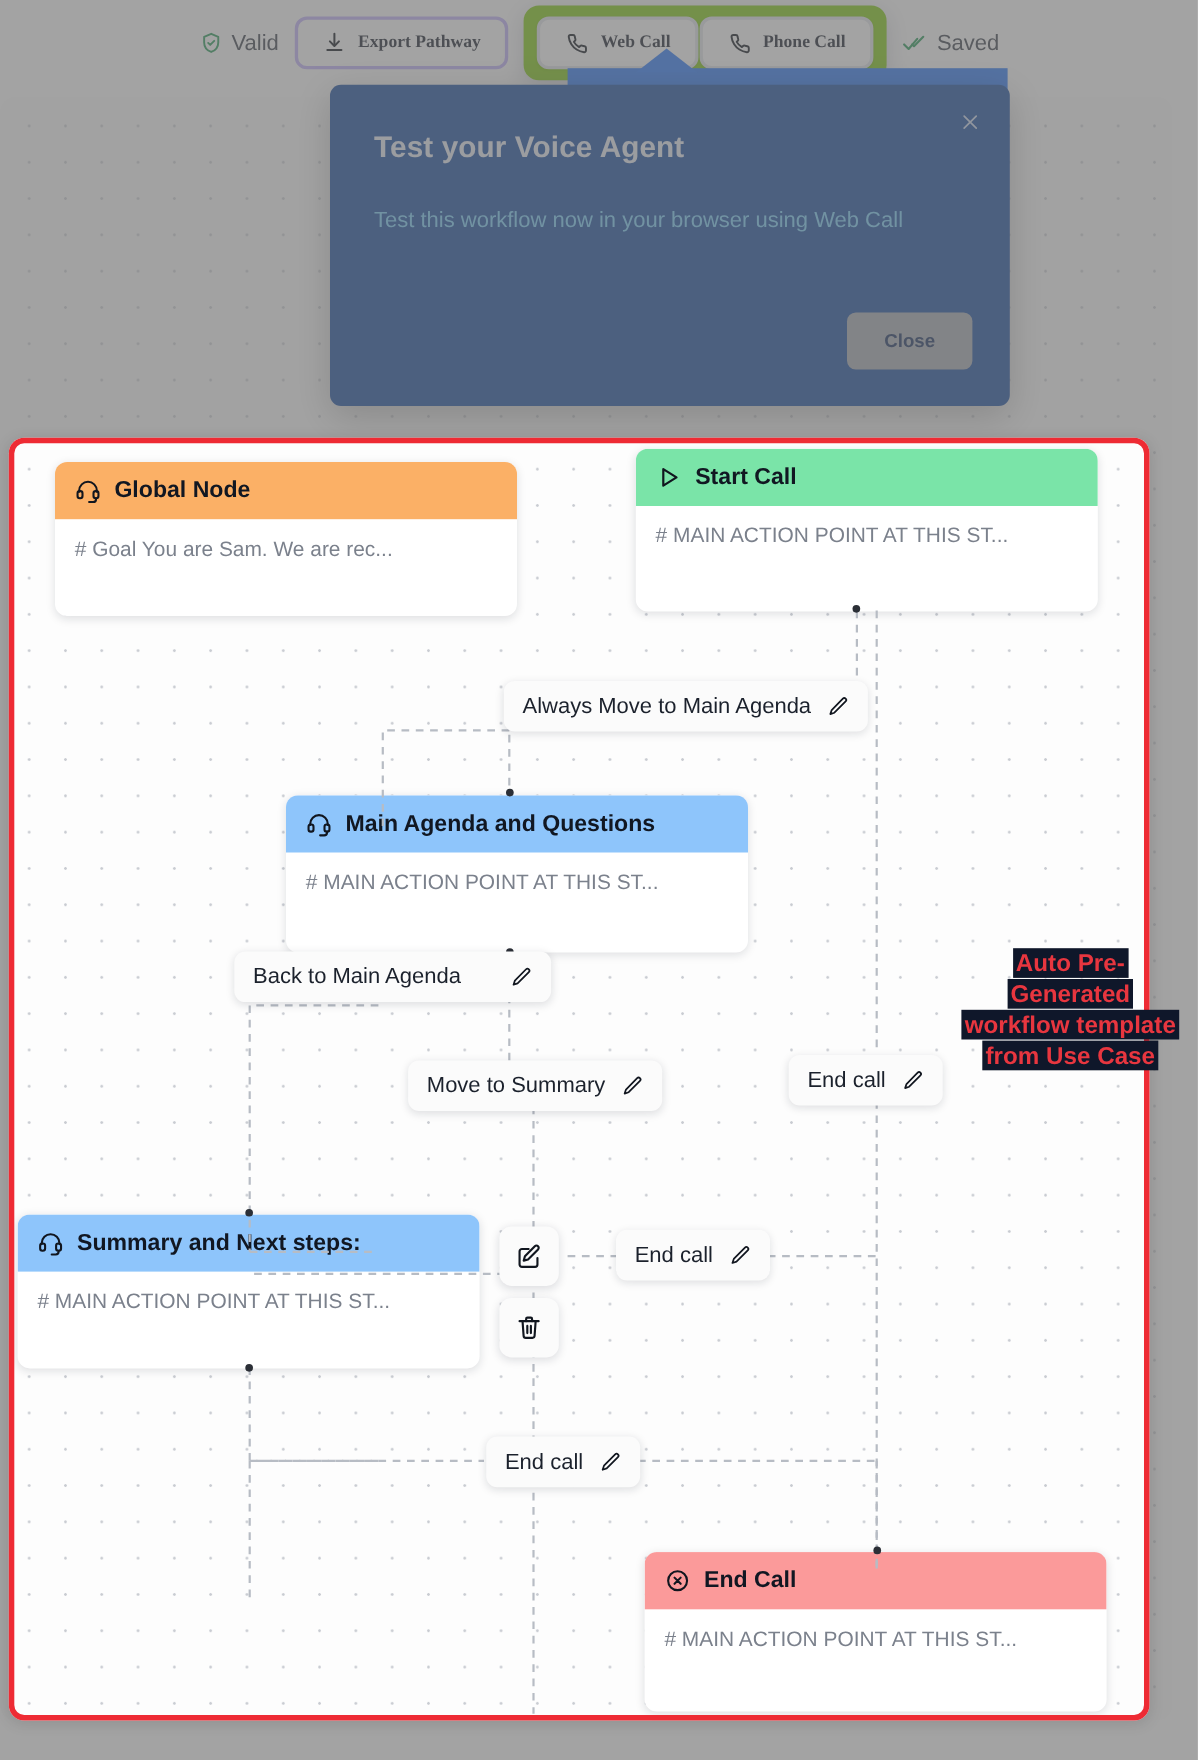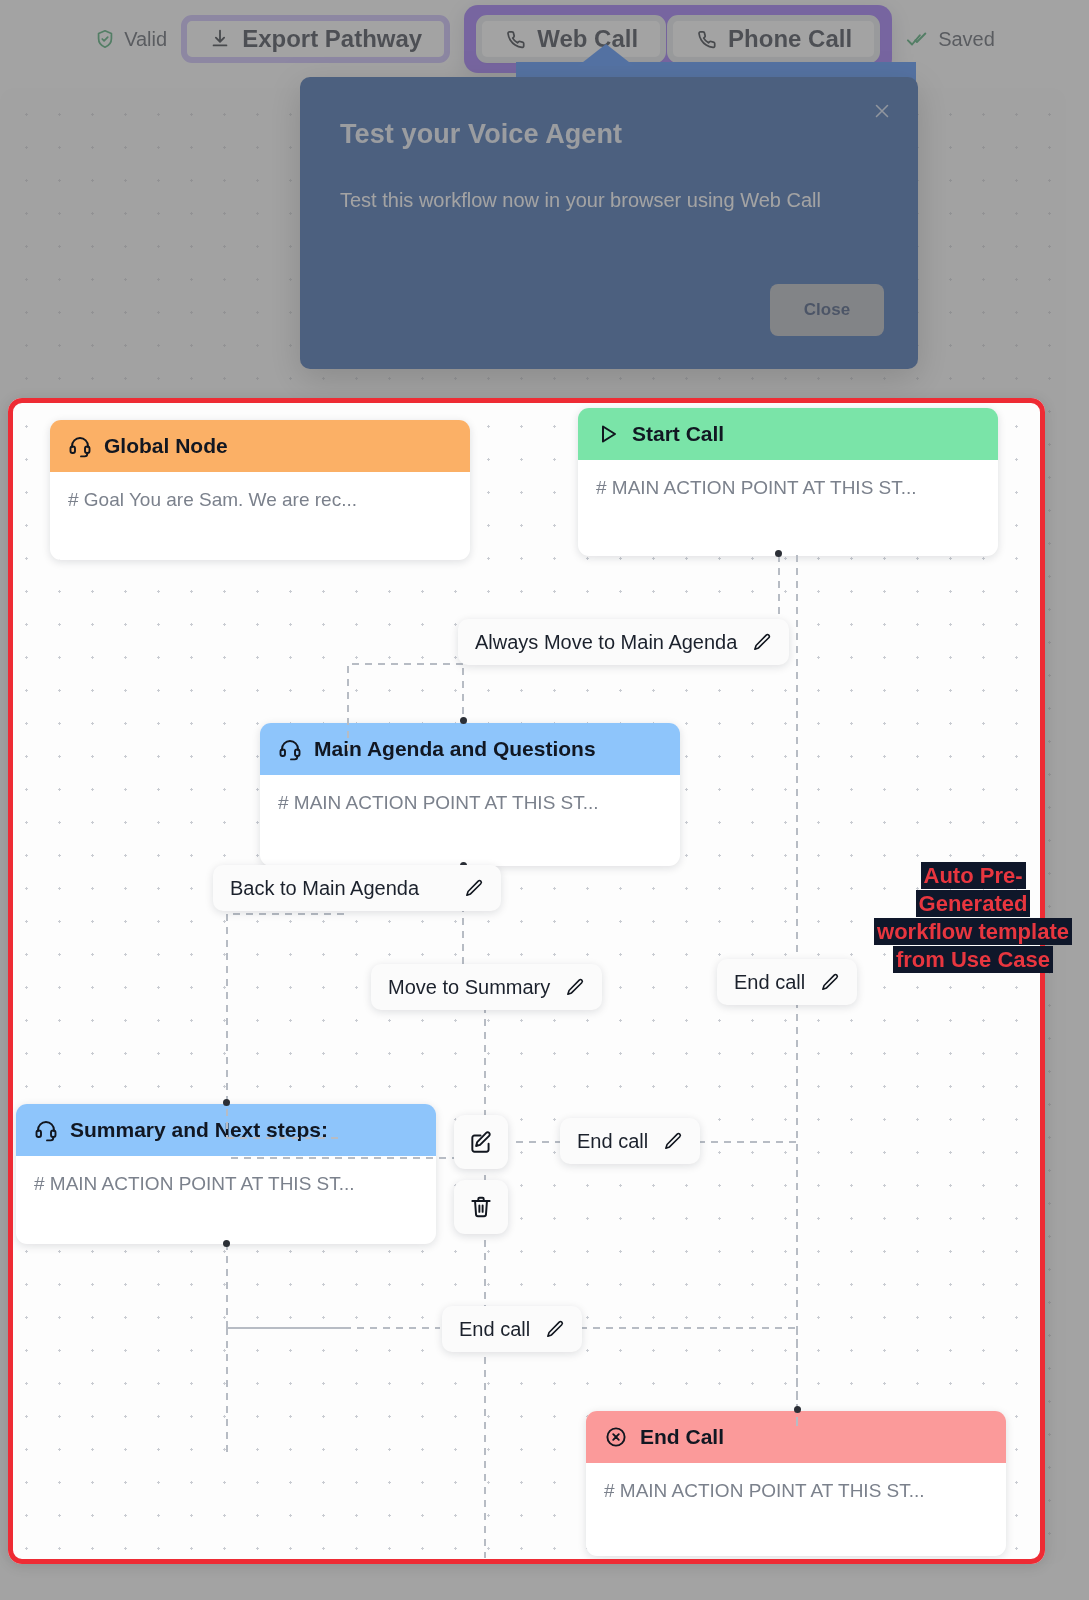--- a/index.html
+++ b/index.html
@@ -27,31 +27,31 @@
     gap: 14px;
     z-index: 5;
   }
   .tb-status {
     display: flex; align-items: center; gap: 8px;
     font-size: 20px; color: #3f4550; font-weight: 400;
   }
   .tb-btn {
     display: flex; align-items: center; gap: 11px;
     height: 48px; padding: 0 22px;
-    border: 6px solid #c4b5fd; border-radius: 11px;
+    border: 3px solid #c4b5fd; border-radius: 11px;
     background: #ffffff; color: #1d2330;
-    font-size: 24px; font-weight: 700;
-    font-family: Liberation Sans, sans-serif;
+    font-size: 16px; font-weight: 700;
+    font-family: Liberation Serif, serif;
     cursor: pointer; white-space: nowrap;
   }
   #export-pathway-button { font-weight: 700; }
   .call-group {
     position: relative;
     display: flex; align-items: center; gap: 1px;
-    background: #8b5cf6; border-radius: 14px;
+    background: #84cc16; border-radius: 14px;
     padding: 10px 12px;
     box-shadow: 0 6px 22px rgba(20,30,60,.20);
     z-index: 30;
   }
   .call-group .tb-btn { border-color: #e4e7ec; box-shadow: 0 1px 2px rgba(0,0,0,.05); }
   .ico { display: inline-flex; align-items: center; justify-content: center; flex: none; }
   .ico svg { display: block; }
 
   
   #tour-popover {
@@ -79,21 +79,21 @@
     z-index: 26;
   }
   #tour-title {
     position: absolute; left: 40px; top: 42px;
     font-size: 27px; font-weight: 700; letter-spacing: .1px;
     color: #e9eef8;
   }
   #tour-body {
     position: absolute; left: 40px; top: 105px;
     width: 520px;
-    font-size: 20px; line-height: 37px; color: #ffffff;
+    font-size: 20px; line-height: 37px; color: #7dd3fc;
   }
   #tour-close-icon {
     position: absolute; right: 22px; top: 20px;
     width: 28px; height: 28px;
     display: flex; align-items: center; justify-content: center;
     color: #cfdcf2; cursor: pointer;
   }
   #tour-close-button {
     position: absolute; right: 34px; bottom: 33px;
     min-width: 114px; height: 52px;

